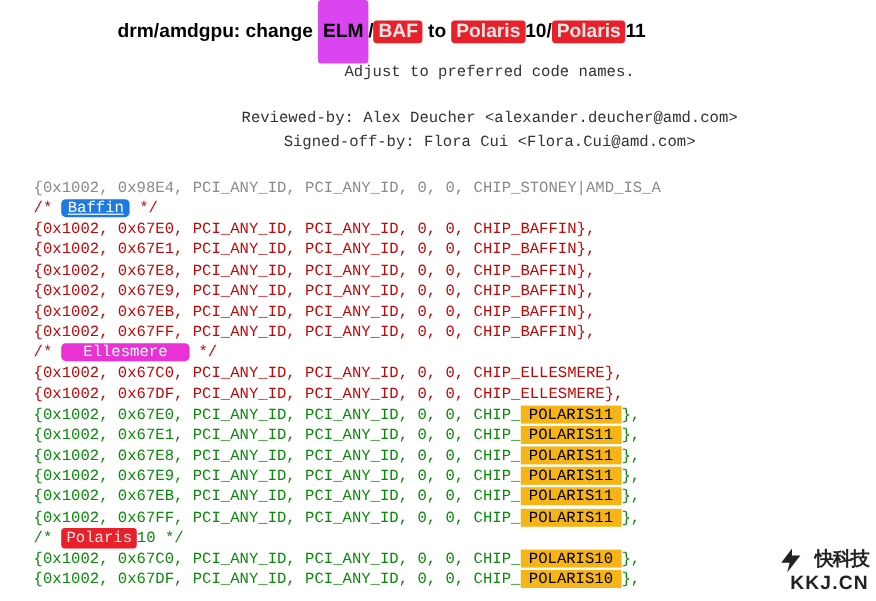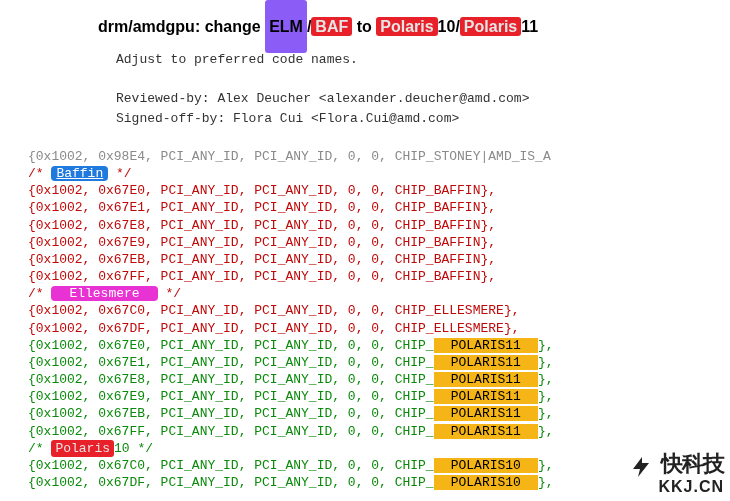--- a/index.html
+++ b/index.html
@@ -16,21 +16,21 @@
     padding: 18px 30px 0 98px;
     box-sizing: border-box;
   }
   h2.title {
     font-size: 16px;
     font-weight: 700;
     margin: 0 0 14px 0;
     color: #000;
   }
   .hl-green {
-    background: #8b5cf6;
+    background: #d946ef;
     border-radius: 3px;
     padding: 18px 4px;
     color: #000;
   }
   .hl-red {
     background: #e8202a;
     border-radius: 3px;
     padding: 1px 4px;
     color: #e5e5e5;
   }
@@ -42,29 +42,30 @@
     text-decoration: underline;
   }
   .hl-magenta {
     background: #e832d4;
     border-radius: 4px;
     padding: 0 18px;
     color: #fff;
   }
   .hl-orange {
     background: #f5b516;
-    padding: 0 17px;
+    padding: 0 7px;
     color: #000;
   }
   .meta {
     font-family: "Courier New", monospace;
     font-size: 13px;
     color: #333;
     margin: 0 0 20px 18px;
     line-height: 1.5;
+    text-align: center;
   }
   .code {
     font-family: "Courier New", monospace;
     font-size: 13px;
     margin-left: -70px;
     white-space: nowrap;
     line-height: 1.32;
   }
   .code .row { }
   .grey   { color: #8a8a8a; }
@@ -73,21 +74,21 @@
   .watermark {
     position: absolute;
     right: 6px;
     bottom: 6px;
     font-family: "Arial", sans-serif;
     color: #222;
     text-align: right;
     line-height: 1;
   }
   .watermark .logo {
-    font-size: 22px;
+    font-size: 16px;
     font-weight: 700;
     letter-spacing: -1px;
   }
   .watermark svg { vertical-align: middle; margin-right:4px;}
 </style>
 </head>
 <body>
 
 <div class="page">
 

